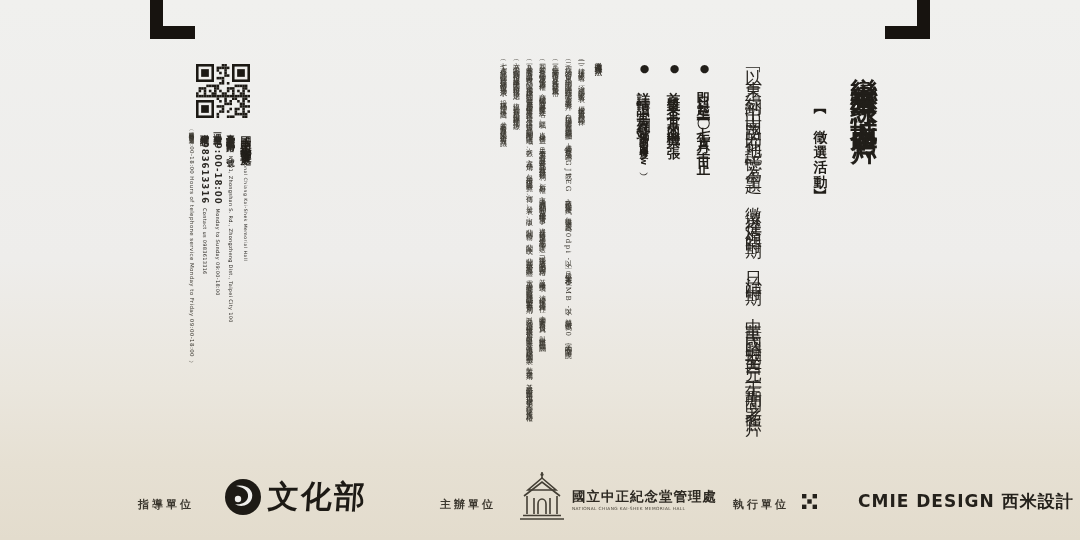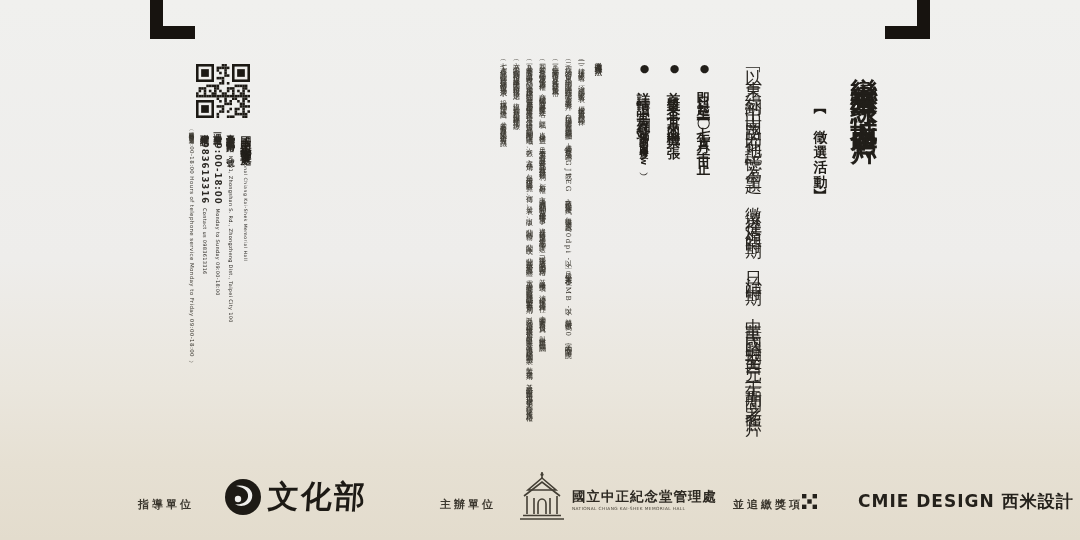--- a/index.html
+++ b/index.html
@@ -299,21 +299,21 @@
         <path d="M22 44 L22 34 A4 5 0 0 1 30 34 L30 44"></path>
         <line x1="7" y1="45.5" x2="45" y2="45.5"></line>
         <line x1="4" y1="49" x2="48" y2="49"></line>
       </svg>
       <div class="cks-text">
         <div class="cks-name">國立中正紀念堂管理處</div>
         <div class="cks-en">NATIONAL CHIANG KAI-SHEK MEMORIAL HALL</div>
       </div>
     </div>
 
-    <div class="unit-label lbl-executor">並追繳獎項</div>
+    <div class="unit-label lbl-executor">執行單位</div>
     <div class="logo-cmie">
       <svg class="cmie-x" viewBox="0 0 15 15" fill="#24211b">
         <rect x="0" y="0" width="4.4" height="4.4"></rect>
         <rect x="10.6" y="0" width="4.4" height="4.4"></rect>
         <rect x="5.3" y="5.3" width="4.4" height="4.4"></rect>
         <rect x="0" y="10.6" width="4.4" height="4.4"></rect>
         <rect x="10.6" y="10.6" width="4.4" height="4.4"></rect>
       </svg>
       <div class="cmie-text">CMIE DESIGN 西米設計</div>
     </div>

